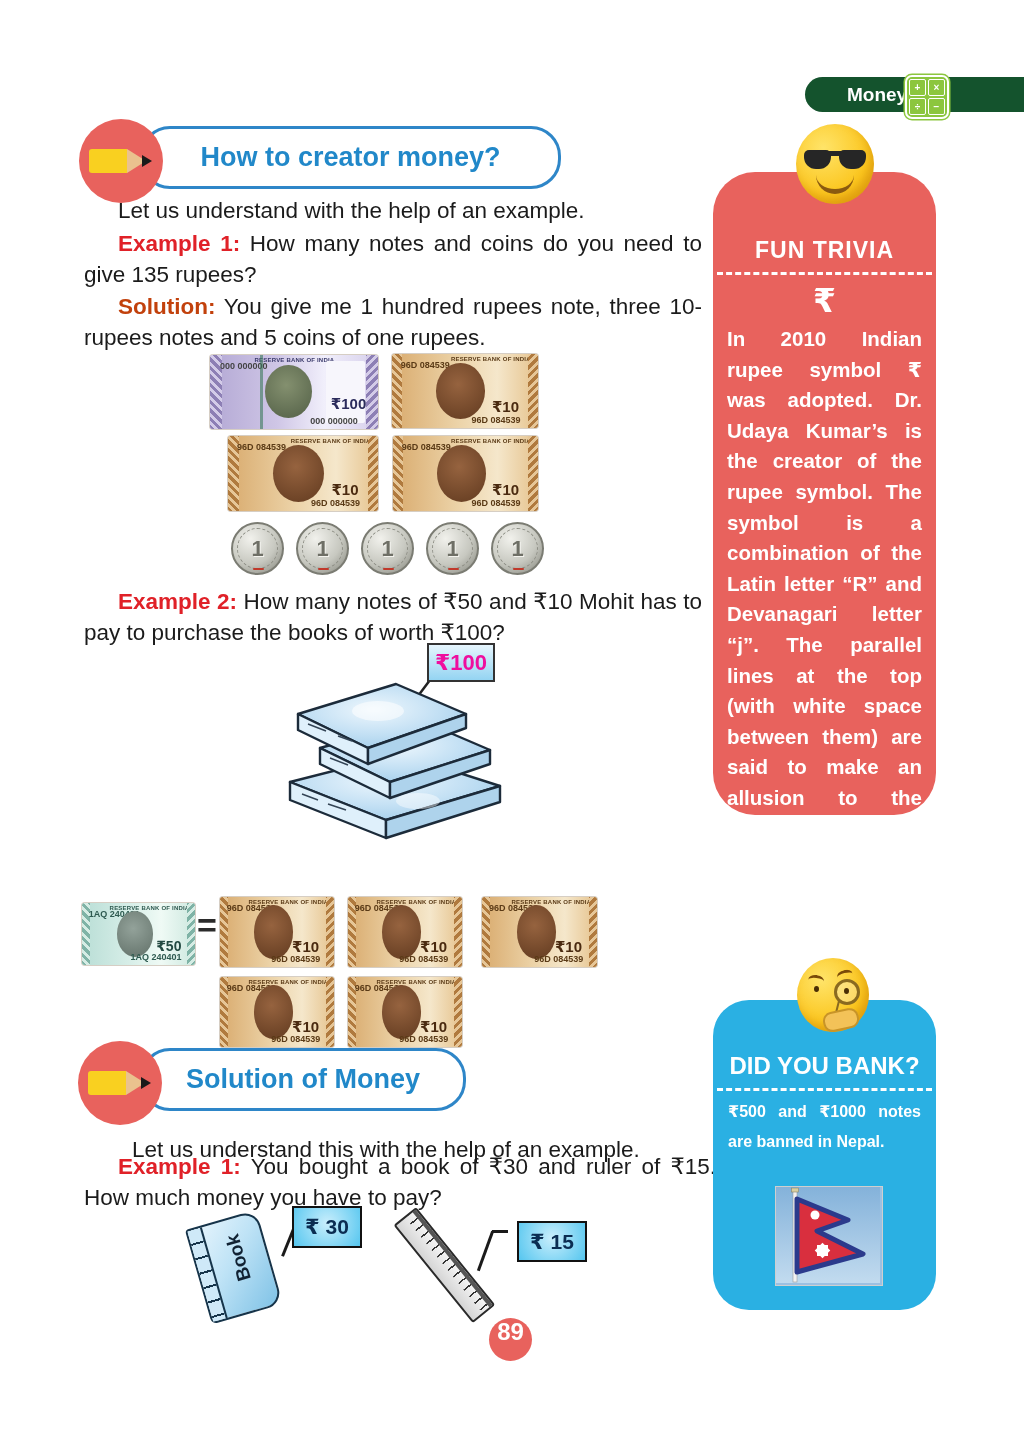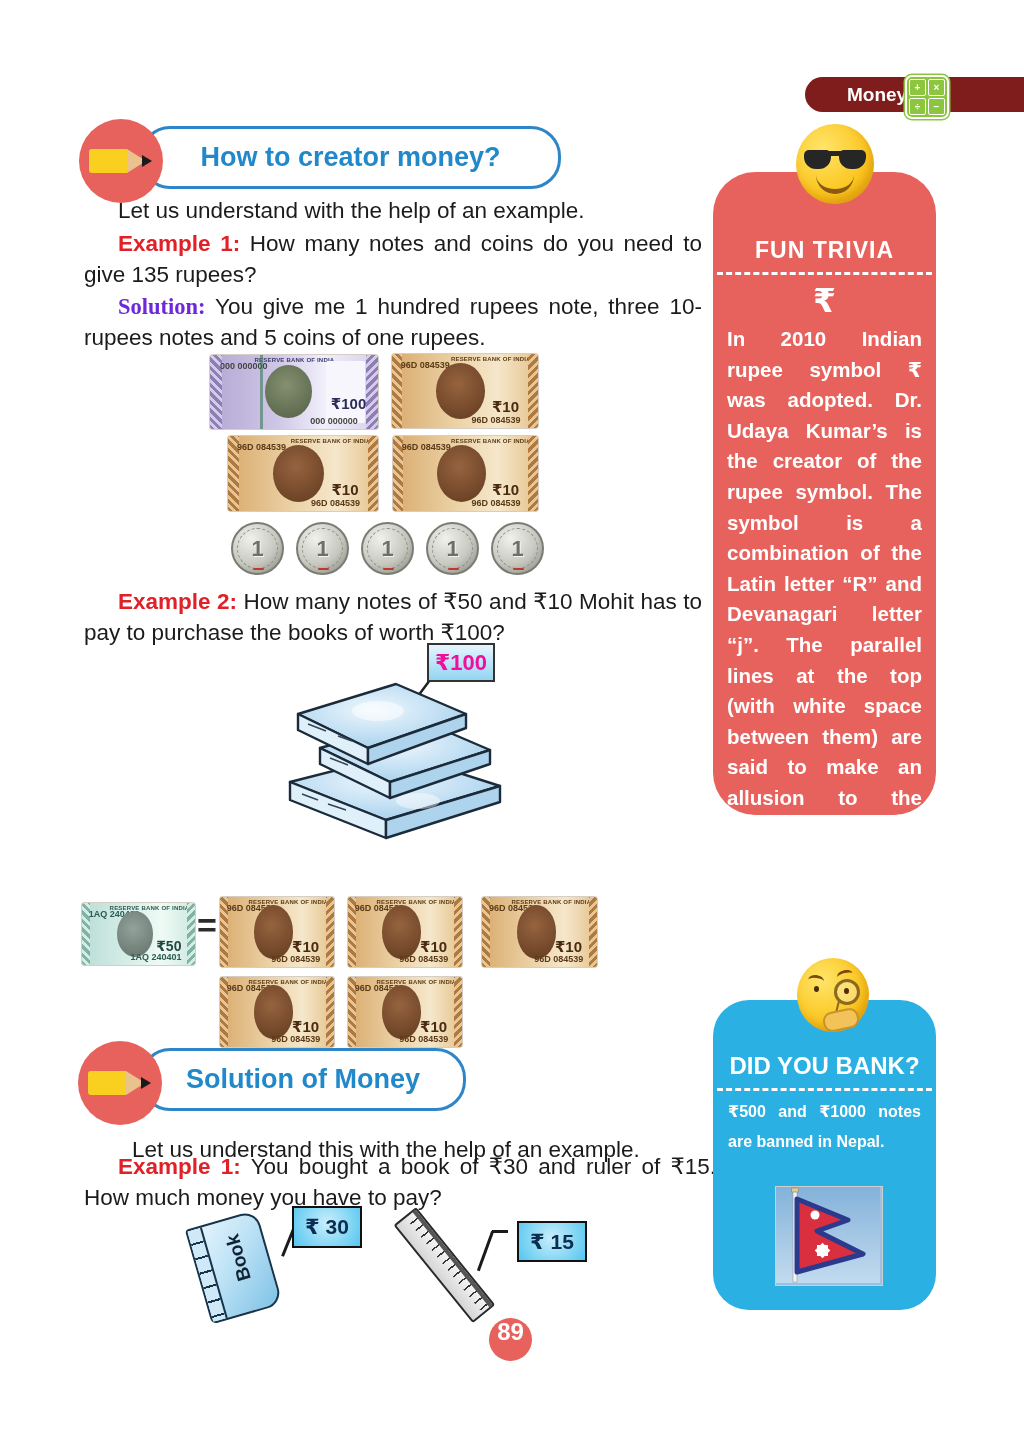--- a/index.html
+++ b/index.html
@@ -1,20 +1,20 @@
 <!DOCTYPE html>
 <html><head>
 <meta charset="utf-8">
 <style>
   html,body{margin:0;padding:0;background:#fff;}
   .page{position:relative;width:1024px;height:1440px;background:#fff;overflow:hidden;
         font-family:"Liberation Sans","DejaVu Sans",sans-serif;color:#1b1b1b;}
 
   
-  .money-tab{position:absolute;top:77px;left:805px;width:219px;height:35px;background:#7f1d1d;
+  .money-tab{position:absolute;top:77px;left:805px;width:219px;height:35px;background:#14532d;
              border-radius:18px 0 0 18px;display:flex;align-items:center;}
   .money-tab .label{color:#fff;font-weight:bold;font-size:19px;margin-left:42px;}
   .calc-icon{position:absolute;left:100px;top:-2px;width:36px;height:36px;background:#8cc63e;
              border:2.5px solid #fff;border-radius:7px;box-shadow:0 0 0 1.5px #8cc63e;
              display:grid;grid-template-columns:1fr 1fr;grid-template-rows:1fr 1fr;gap:2px;padding:2px;}
   .calc-icon span{background:#8cc63e;border:1.5px solid #fff;border-radius:2px;color:#fff;
              font-size:10px;font-weight:bold;display:flex;align-items:center;justify-content:center;line-height:1;}
 
   
   .pencil-badge{position:absolute;width:84px;height:84px;border-radius:50%;background:#e8625d;z-index:6;}
@@ -25,21 +25,21 @@
   .heading-pill{position:absolute;background:#fff;border:3.5px solid #2e86c8;border-radius:30px;
                 display:flex;align-items:center;justify-content:center;z-index:5;}
   .heading-pill .txt{color:#2188c9;font-weight:bold;font-size:27px;}
 
   
   .para{position:absolute;font-size:22.5px;line-height:31px;text-align:justify;}
   .para.noj{text-align:left;}
   .indent{text-indent:34px;}
   .lbl{font-weight:bold;}
   .red{color:#e02128;}
-  .blue{color:#6d28d9;font-family:Liberation Serif, serif;}
+  .blue{color:#c2410c;}
 
   
   .note{position:absolute;border-radius:3px;overflow:hidden;box-shadow:0 0 0 1px rgba(90,60,20,.25);}
   .note .rbi{position:absolute;top:2px;right:5%;font-size:6px;font-weight:bold;letter-spacing:.2px;}
   .note .serial{position:absolute;top:6px;left:6%;font-size:9px;font-weight:bold;}
   .note .serial2{position:absolute;bottom:3px;right:12%;font-size:9px;font-weight:bold;}
   .note .portrait{position:absolute;border-radius:50%;}
   .note .val{position:absolute;font-weight:bold;}
   .note::before,.note::after{content:"";position:absolute;top:0;bottom:0;width:7%;}
   

